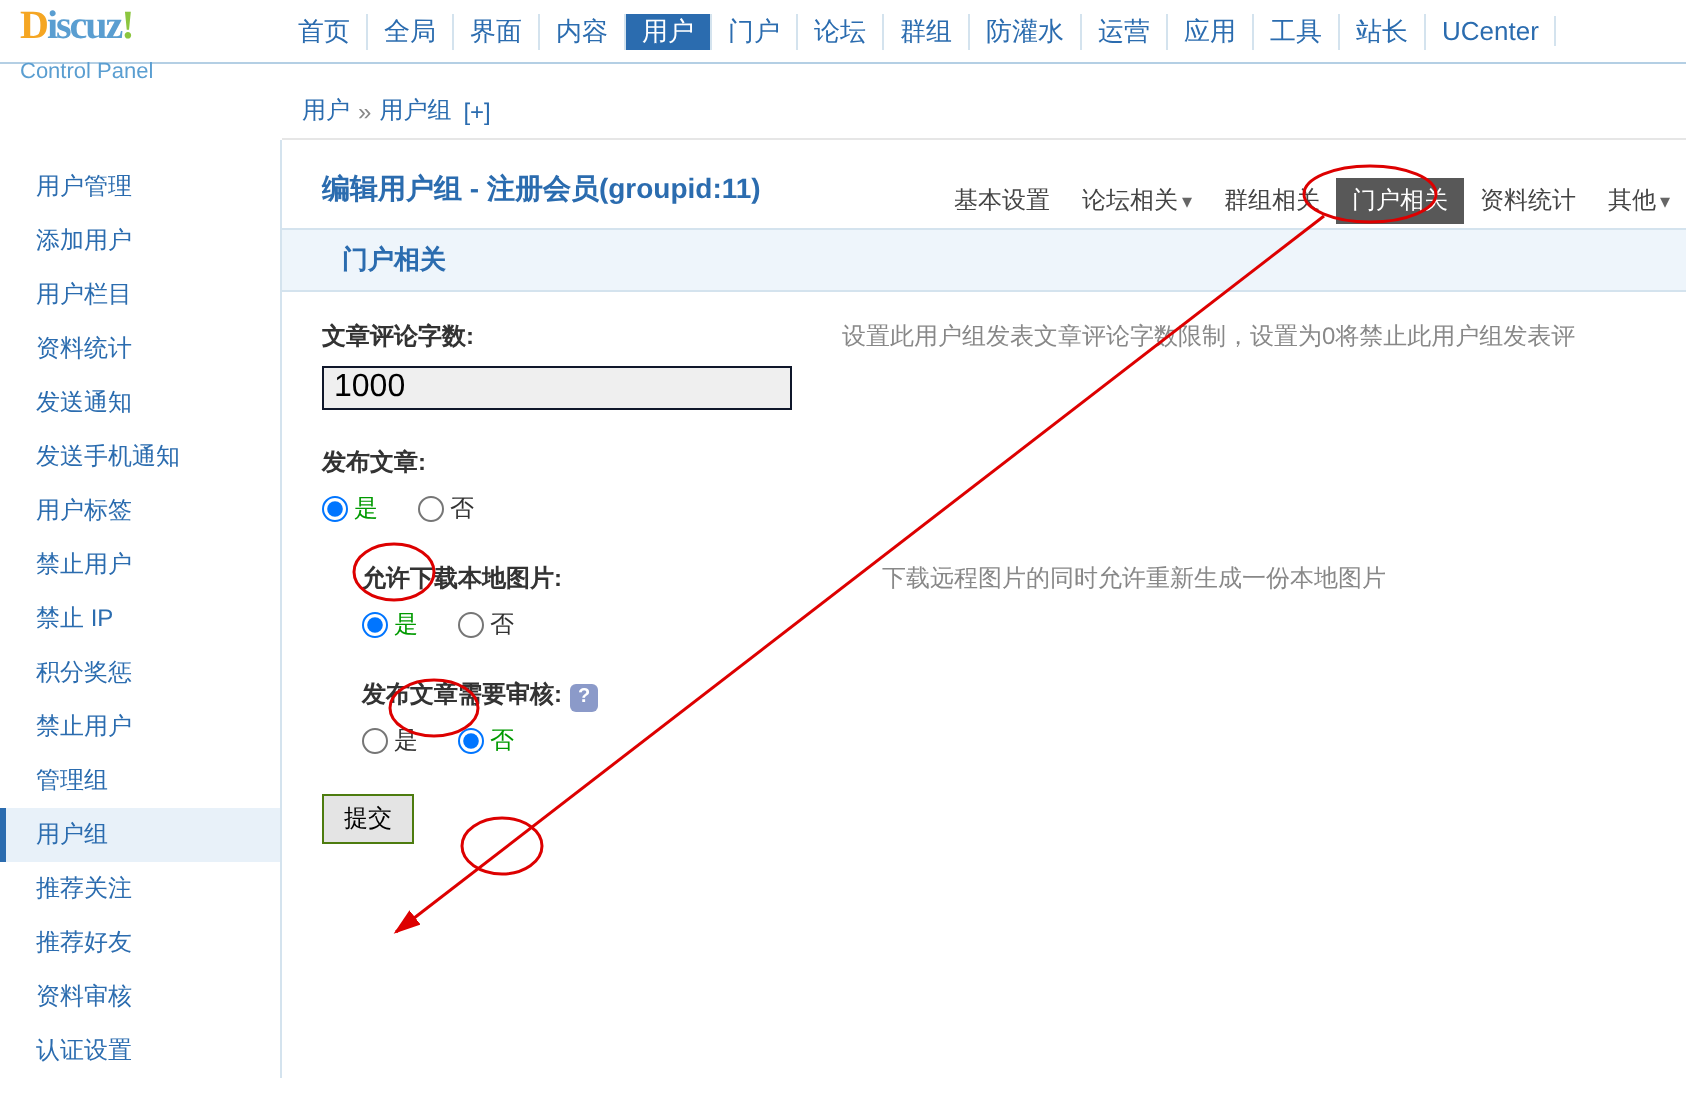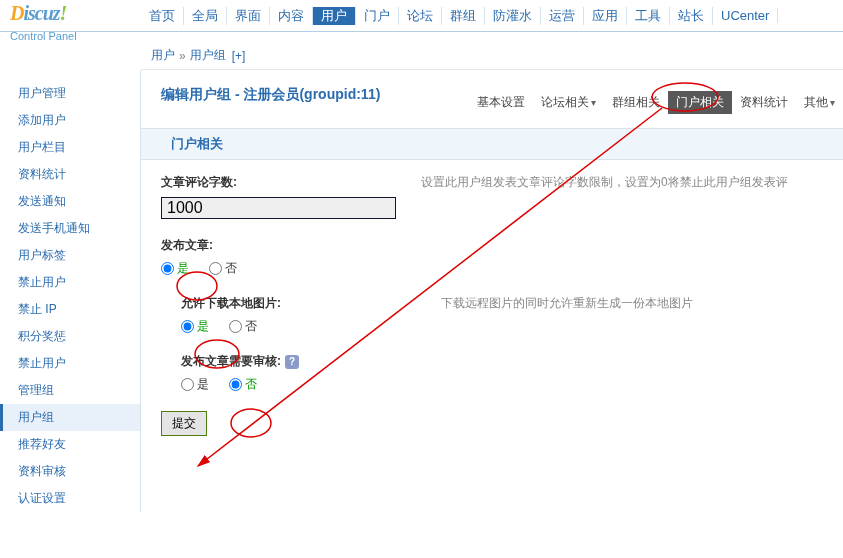--- a/index.html
+++ b/index.html
@@ -1,40 +1,40 @@
 <!DOCTYPE html>
 <html><head>
 <meta charset="utf-8">
 <style>
 *{box-sizing:border-box;margin:0;padding:0}
 body{font-family:"Microsoft YaHei",Arial,sans-serif;font-size:12px;color:#333;background:#fff;width:843px;height:558px;overflow:hidden;position:relative}
 a{text-decoration:none;cursor:pointer}
 .topbar{display:flex;height:32px;border-bottom:1px solid #b4cfe4}
 .logo{width:141px;padding:2px 0 0 10px}
-.logo-discuz{font-family:Georgia,serif;font-size:20px;font-style:italic;font-weight:bold;letter-spacing:-1px}
+.logo-discuz{font-family:Georgia,serif;font-size:20px;font-weight:bold;letter-spacing:-1px}
 .logo-d{color:#f5a623}
 .logo-rest{color:#5a9ed1}
 .logo-bang{color:#8cc63f}
 .subtitle{font-size:11px;color:#5a9ed1;letter-spacing:0;font-style:normal;font-weight:normal;margin-top:-2px;padding-left:10px}
 .topnav{display:flex;align-items:center;flex:1}
 .topnav .nav-item{display:flex;align-items:center;padding:0 8px;color:#2b6caf;border-right:1px solid #d4e3ee;font-size:13px}
 .topnav .nav-item.active{background:#2b6caf;color:#fff}
 .breadcrumb-bar{display:flex;margin-left:141px;height:28px;align-items:center;border-bottom:1px solid #e6e6e6;padding-left:10px}
 .breadcrumb-bar .bc{color:#2b6caf}
 .breadcrumb-bar .sep{color:#888;margin:0 4px}
 .breadcrumb-bar .add{color:#2b6caf;margin-left:6px}
 .layout{display:flex}
 .sidebar{width:141px;border-right:1px solid #d4e3ee;padding-top:10px}
 .sidebar .s-item{display:block;padding:5px 0 5px 18px;color:#2b6caf;font-size:12px}
 .sidebar .s-item.active{background:#e8f1f9;color:#2b6caf;font-weight:normal;border-left:3px solid #2b6caf;padding-left:15px}
 .main{flex:1;padding:16px 0 0 20px}
 .page-title{color:#2b6caf;font-size:14px;font-weight:bold;margin-bottom:10px}
 .page-title .grpname{color:#2b6caf}
 .tabset{display:flex;align-items:center;margin-left:auto;margin-right:0}
-.header-row{display:flex;align-items:flex-end;margin-bottom:14px}
+.header-row{display:flex;align-items:center;}
 .tab{color:#444;padding:3px 8px;font-size:12px}
 .tab .caret{font-size:10px;margin-left:2px;color:#666}
 .tab.active{background:#585858;color:#fff}
 .section-title{color:#2b6caf;font-size:13px;font-weight:bold;background:#eef5fb;padding:6px 10px;border:1px solid #d4e3ee;border-left:none;border-right:none;margin-bottom:14px;margin-left:-20px;padding-left:30px}
 .field{margin-bottom:18px;display:flex}
 .field .label-col{width:260px}
 .field .label{font-weight:bold;font-size:12px;margin-bottom:6px;display:block}
 .field .hint{color:#888;font-size:12px;flex:1}
 .text-input{width:235px;height:22px;border:1px solid #0f172a;background:#efefef;padding:0 5px;font-size:16px}
 .radio-row{display:flex;align-items:center;gap:6px}
@@ -87,20 +87,21 @@
       <a class="s-item">资料统计</a>
       <a class="s-item">发送通知</a>
       <a class="s-item">发送手机通知</a>
       <a class="s-item">用户标签</a>
       <a class="s-item">禁止用户</a>
       <a class="s-item">禁止 IP</a>
       <a class="s-item">积分奖惩</a>
       <a class="s-item">禁止用户</a>
       <a class="s-item">管理组</a>
       <a class="s-item active">用户组</a>
+      <a class="s-item">推荐关注</a>
       <a class="s-item">推荐好友</a>
       <a class="s-item">资料审核</a>
       <a class="s-item">认证设置</a>
     </div>
   <div class="main">
     <div class="header-row">
       <div class="page-title">
         <span>编辑用户组 - </span><span class="grpname">注册会员(groupid:11)</span>
       </div>
       <div class="tabset" id="tabs">

